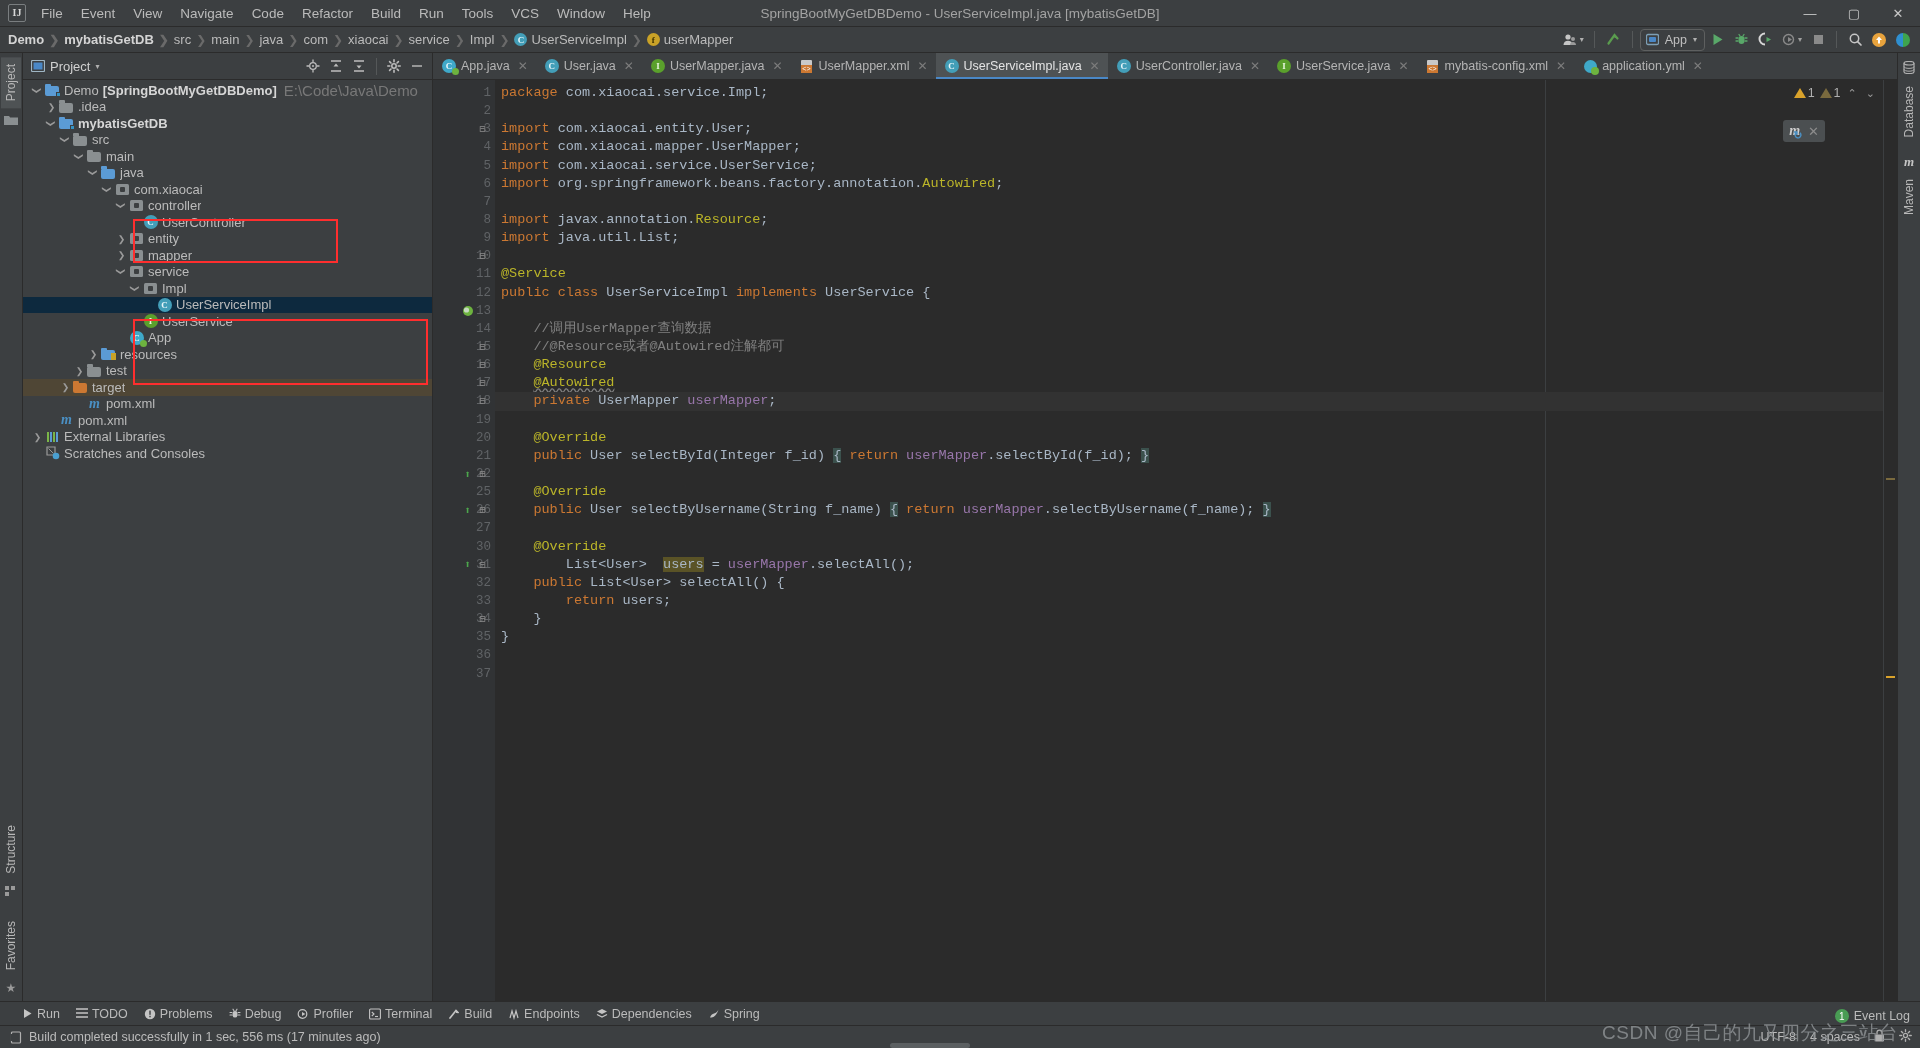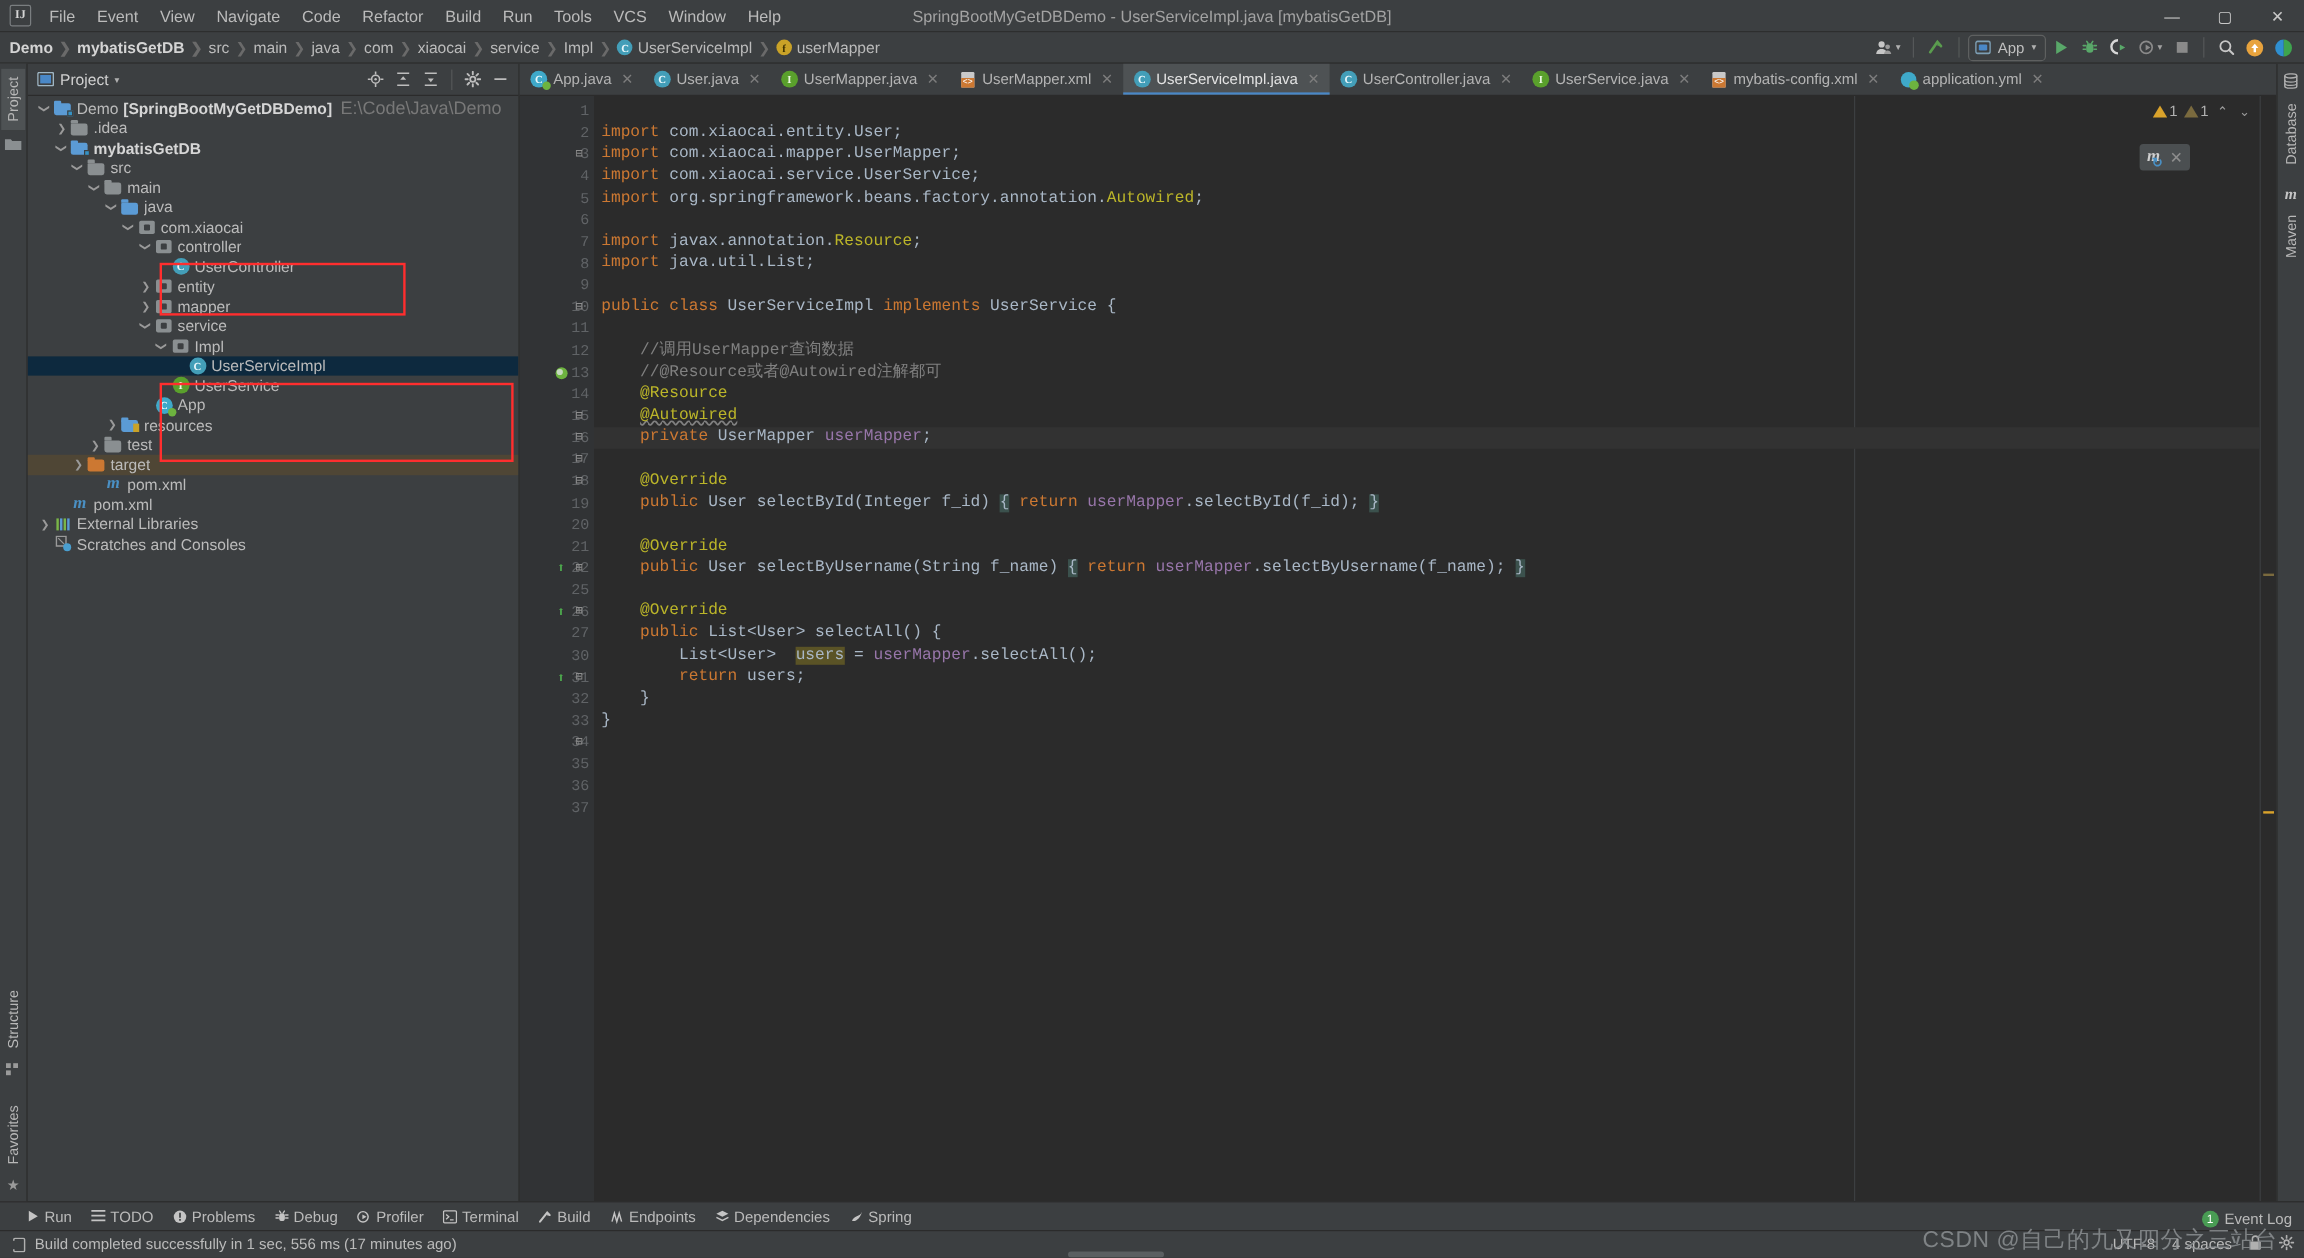--- a/index.html
+++ b/index.html
@@ -898,46 +898,48 @@
               <span class="gnum">36</span>
             </div>
             <div class="gline">
               <span class="gnum">37</span>
             </div>
           </div>
 
         <div class="code-wrap">
           <div class="guide" style="left:1050px;"></div>
           <div id="code">
+              <div class="cline"><span class="kw">package</span> com.xiaocai.service.Impl;</div>
               <div class="cline"></div>
               <div class="cline"><span class="kw">import</span> com.xiaocai.entity.User;</div>
               <div class="cline"><span class="kw">import</span> com.xiaocai.mapper.UserMapper;</div>
               <div class="cline"><span class="kw">import</span> com.xiaocai.service.UserService;</div>
               <div class="cline"><span class="kw">import</span> org.springframework.beans.factory.annotation.<span class="ann">Autowired</span>;</div>
               <div class="cline"></div>
               <div class="cline"><span class="kw">import</span> javax.annotation.<span class="ann">Resource</span>;</div>
               <div class="cline"><span class="kw">import</span> java.util.List;</div>
               <div class="cline"></div>
+              <div class="cline"><span class="ann">@Service</span></div>
               <div class="cline"><span class="kw">public</span> <span class="kw">class</span> UserServiceImpl <span class="kw">implements</span> UserService {</div>
               <div class="cline"></div>
               <div class="cline"><span class="cmt">    //调用UserMapper查询数据</span></div>
               <div class="cline"><span class="cmt">    //@Resource或者@Autowired注解都可</span></div>
               <div class="cline">    <span class="ann">@Resource</span></div>
               <div class="cline">    <span class="ann"><span class="ann squiggle">@Autowired</span></span></div>
               <div class="cline caret">    <span class="kw">private</span> UserMapper <span class="fld">userMapper</span>;</div>
               <div class="cline"></div>
               <div class="cline">    <span class="ann">@Override</span></div>
               <div class="cline">    <span class="kw">public</span> User selectById(Integer f_id) <span class="brace-hl">{</span> <span class="kw">return</span> <span class="fld">userMapper</span>.selectById(f_id); <span class="brace-hl">}</span></div>
               <div class="cline"></div>
               <div class="cline">    <span class="ann">@Override</span></div>
               <div class="cline">    <span class="kw">public</span> User selectByUsername(String f_name) <span class="brace-hl">{</span> <span class="kw">return</span> <span class="fld">userMapper</span>.selectByUsername(f_name); <span class="brace-hl">}</span></div>
               <div class="cline"></div>
               <div class="cline">    <span class="ann">@Override</span></div>
+              <div class="cline">        List&lt;User&gt;  <span class="ident-hl">users</span> = <span class="fld">userMapper</span>.selectAll();</div>
               <div class="cline">    <span class="kw">public</span> List&lt;User&gt; selectAll() {</div>
-              <div class="cline">        List&lt;User&gt;  <span class="ident-hl">users</span> = <span class="fld">userMapper</span>.selectAll();</div>
               <div class="cline">        <span class="kw">return</span> users;</div>
               <div class="cline">    }</div>
               <div class="cline">}</div>
               <div class="cline"></div>
             </div>
         </div>
 
         <div class="marker-rail">
           <div class="mk" style="top:398px; background:#7a6a3e;"></div>
           <div class="mk" style="top:596px; background:#d9a22b;"></div>

